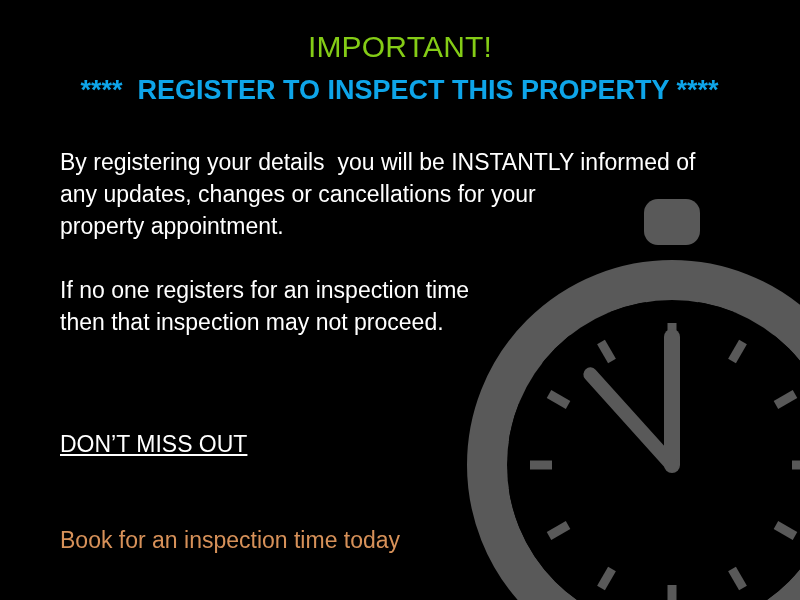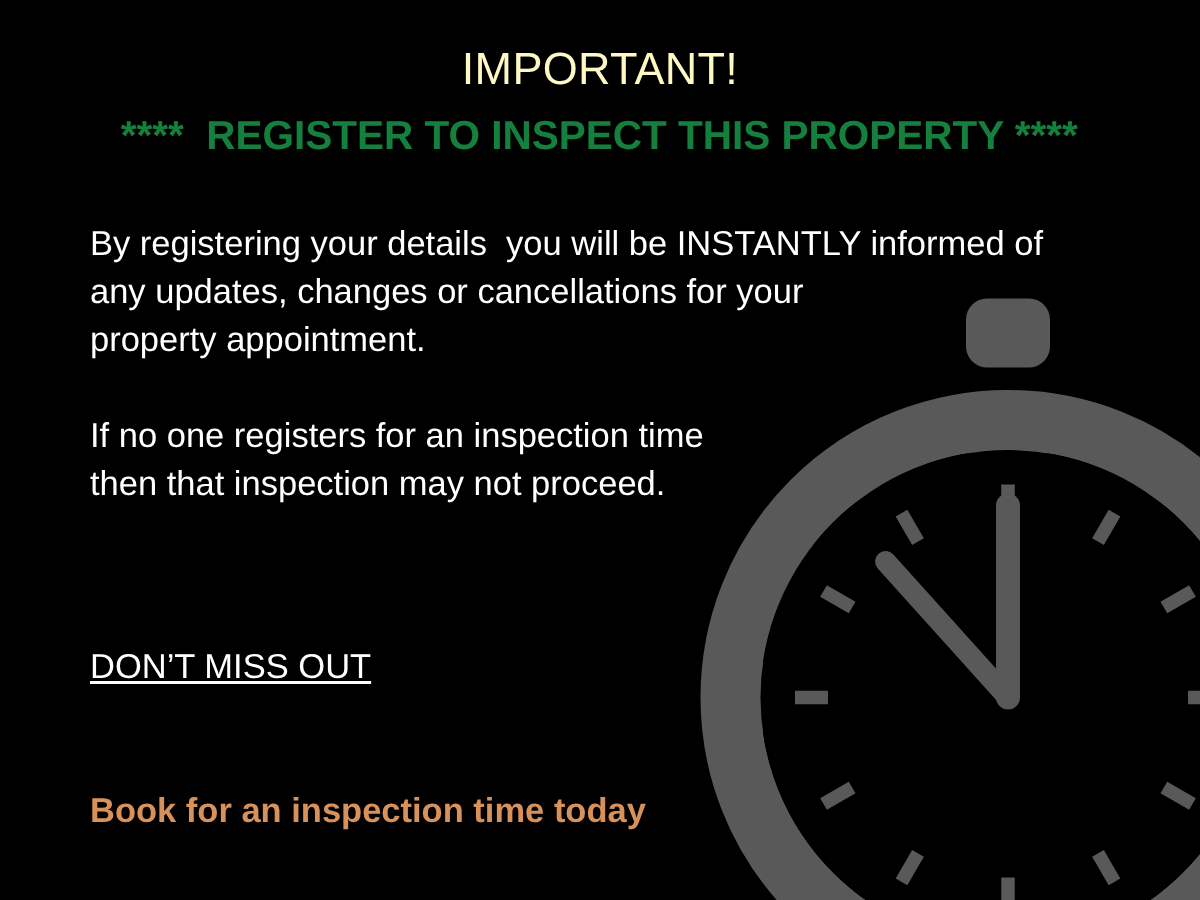--- a/index.html
+++ b/index.html
@@ -35,34 +35,34 @@
     height: 600px;
     z-index: 2;
   }
 
   .headline-1 {
     position: absolute;
     top: 30px;
     left: 0;
     width: 800px;
     text-align: center;
-    color: #fef9c3;
+    color: #84cc16;
     font-size: 30px;
     font-weight: 400;
     letter-spacing: 0.2px;
     line-height: 34px;
     white-space: pre;
   }
   .headline-2 {
     position: absolute;
     top: 74px;
     left: 0;
     width: 799px;
     text-align: center;
-    color: #15803d;
+    color: #0ea5e9;
     font-size: 27px;
     font-weight: 700;
     line-height: 32px;
     white-space: pre;
   }
 
   .body-block {
     position: absolute;
     left: 60px;
     color: #ffffff;
@@ -85,21 +85,21 @@
     line-height: 32px;
     white-space: pre;
   }
   .cta-white {
     color: #ffffff;
     font-weight: 400;
     text-decoration: underline;
   }
   .cta-orange {
     color: #d79159;
-    font-weight: 700;
+    font-weight: 400;
   }
 </style>
 </head>
 <body>
 
 <div id="slide">
 
   <svg id="clock-graphic" viewBox="0 0 800 600" aria-hidden="true">
     <g>
 

